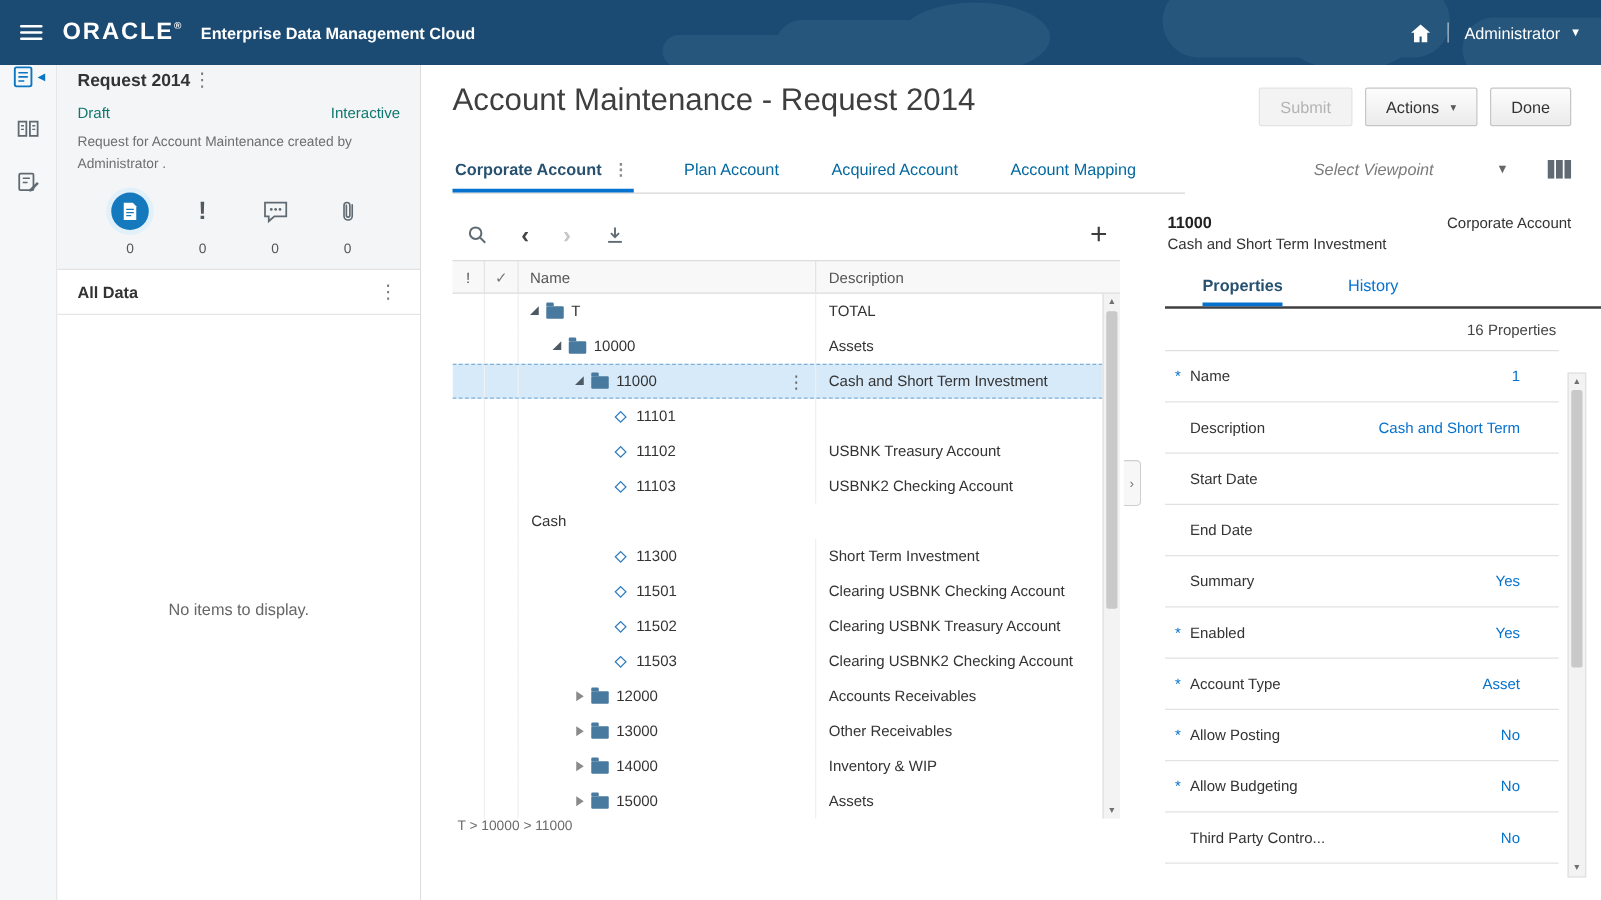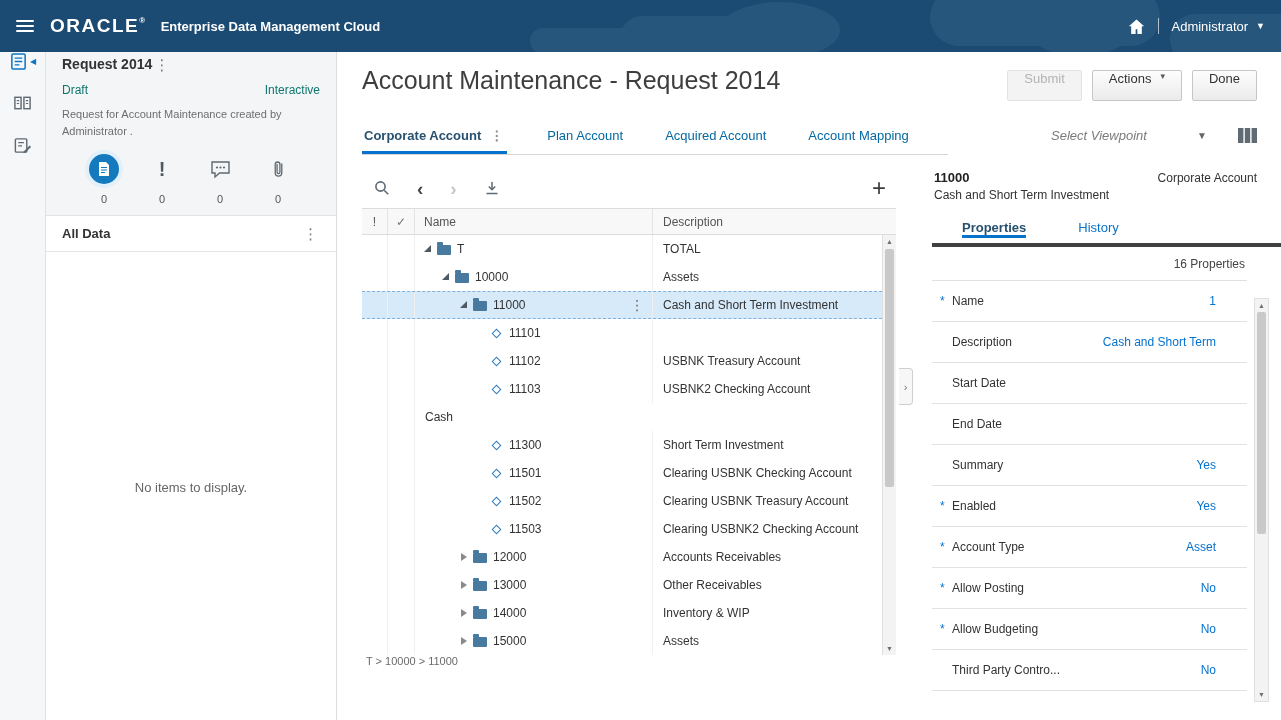--- a/index.html
+++ b/index.html
@@ -46,21 +46,21 @@
   .all-items { display:flex; justify-content:space-between; align-items:center; padding:10px 16px; border-bottom:1px solid #e5e5e5; }
   .all-items-label { font-size:13px; font-weight:bold; color:#333; }
   .empty-msg { text-align:center; margin-top:228px; font-size:13px; color:#666; }
 
   
   .main { position:absolute; top:40px; left:337px; right:0; bottom:0; background:#fff; }
   .page-title { position:absolute; left:25px; top:26px; font-size:25px; font-weight:400; color:#3e3e3e; }
   .header-actions { position:absolute; right:24px; top:30px; display:flex; gap:10px; }
   .btn { height:31px; padding:0 16px; font-size:13px; color:#333;
          background:linear-gradient(#fdfdfd,#ebebeb); border:1px solid #c6c6c6; border-radius:2px;
-         display:flex; gap:9px; cursor:pointer; }
+         display:flex; align-items:center; gap:9px; cursor:pointer; }
   .btn.disabled { background:#f3f3f3; border-color:#e3e3e3; color:#b3b3b3; cursor:default; }
   .btn .caret { font-size:9px; color:#555; }
 
   .tabstrip { position:absolute; left:25px; top:80px; width:586px; height:35px; border-bottom:1px solid #d6d6d6; display:flex; gap:38px; }
   .tab { font-size:13px; color:#0369a1; display:flex; align-items:center; gap:7px; padding:0 2px; border-bottom:3px solid transparent; cursor:pointer; white-space:nowrap; }
   .tab.active { color:#27516f; font-weight:bold; border-bottom-color:#0572ce; }
   .tab .kebab { font-size:13px; color:#8a8a8a; }
 
   .viewpoint { position:absolute; right:74px; top:88px; width:156px; display:flex; justify-content:space-between; align-items:center; cursor:pointer; }
   .viewpoint .vp-label { font-size:13px; color:#7b7b7b; font-style:italic; }
@@ -108,21 +108,21 @@
   .expander { position:absolute; left:562px; top:328px; width:14px; height:37px; background:#f7f7f7;
               border:1px solid #cfcfcf; border-left:none; border-radius:0 4px 4px 0;
               display:flex; align-items:center; justify-content:center; font-size:11px; color:#777; cursor:pointer; }
 
   
   .details { position:absolute; left:595px; top:122px; width:349px; bottom:0; }
   .det-head { display:flex; justify-content:space-between; align-items:baseline; padding:8px 24px 0 2px; }
   .node-id { font-size:13px; font-weight:bold; color:#222; }
   .node-type { font-size:12px; color:#333; }
   .node-name { font-size:12px; color:#333; margin-top:3px; padding-left:2px; }
-  .det-tabs { display:flex; gap:52px; margin-top:13px; padding-left:30px; height:32px; border-bottom:4px solid #404040;align-items:center; }
+  .det-tabs { display:flex; gap:52px; margin-top:13px; padding-left:30px; height:32px; border-bottom:2px solid #404040; }
   .det-tab { font-size:13px; color:#0572ce; border-bottom:3px solid transparent; display:flex; align-items:center; cursor:pointer; }
   .det-tab.active { color:#27516f; font-weight:bold; border-bottom-color:#0572ce; }
   .prop-count { width:315px; text-align:right; font-size:12px; color:#444; padding:10px 2px 9px; border-bottom:1px solid #e0e0e0; }
   .props { width:315px; }
   .prop-row { height:41px; display:flex; align-items:center; border-bottom:1px solid #e2e2e2; padding:0 2px 0 8px; cursor:pointer; }
   .star-slot { width:12px; color:#0572ce; font-size:12px; flex:none; }
   .prop-label { font-size:12px; color:#333; white-space:nowrap; }
   .prop-value { margin-left:auto; font-size:12px; color:#0572ce; padding-right:29px; white-space:nowrap; }
   .det-scroll { position:absolute; right:12px; top:136px; width:15px; height:404px; background:#f3f3f3; border:1px solid #e0e0e0; cursor:pointer; }
   .det-scroll .thumb { position:absolute; left:2px; right:2px; top:13px; height:222px; background:#c9c9c9; border-radius:2px; }

